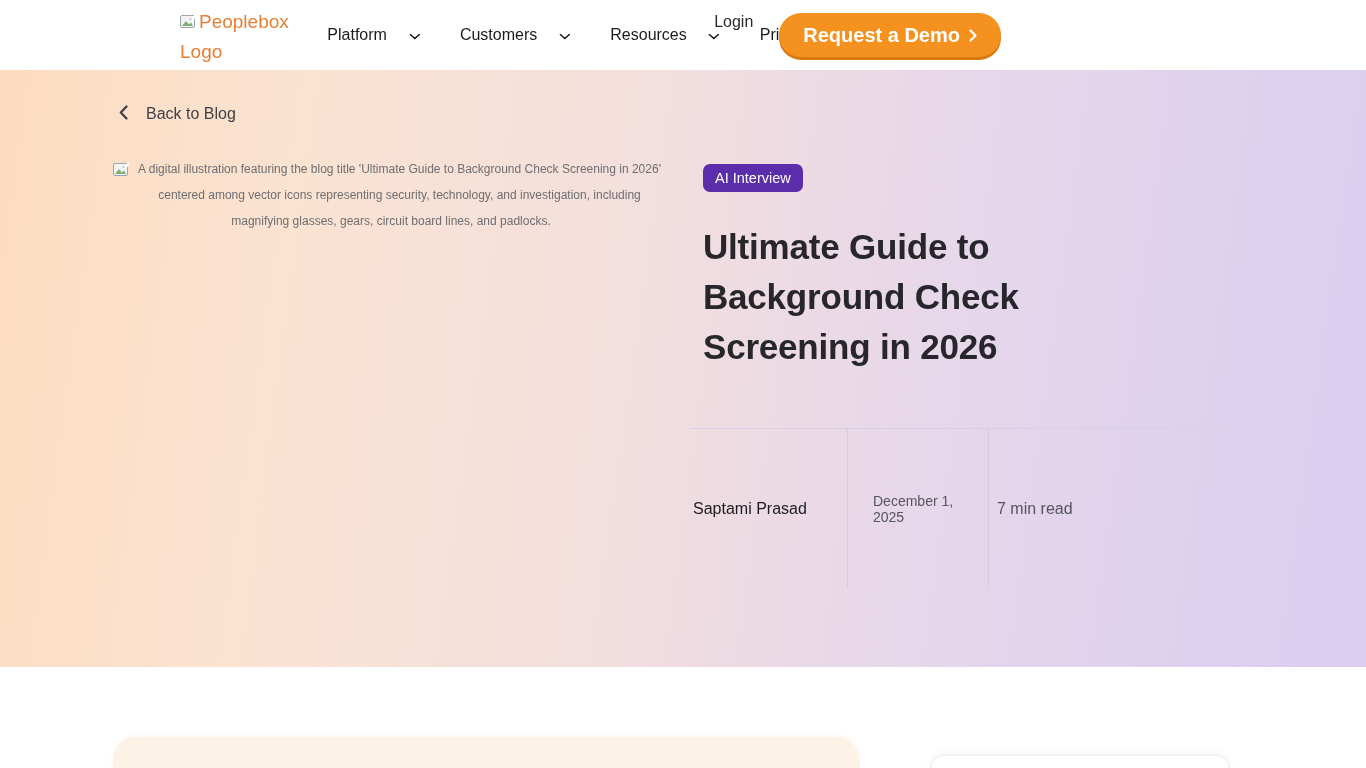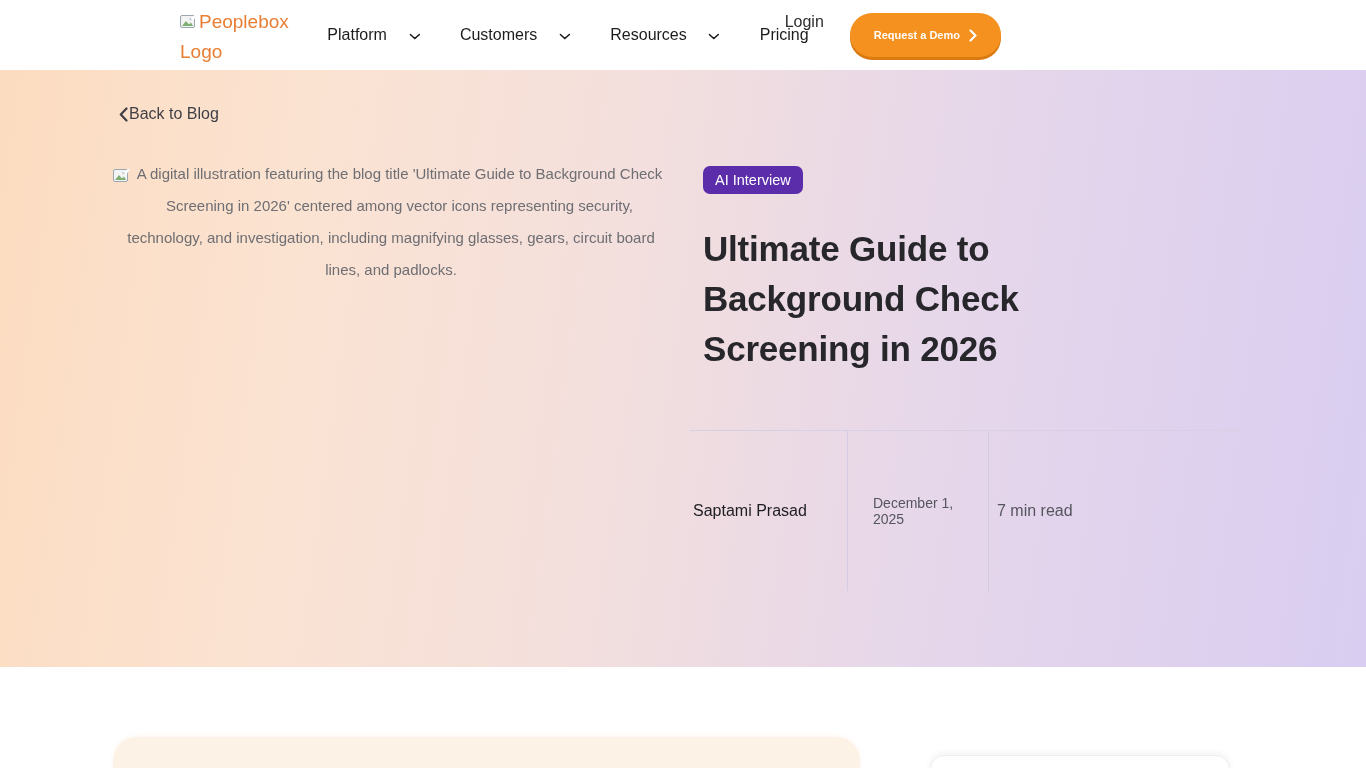--- a/index.html
+++ b/index.html
@@ -11,35 +11,35 @@
   .nav-inner { width:1136px; display:flex; align-items:center; position:relative; height:100%; }
   .logo { position:absolute; left:180px; top:8px; width:128px;
           color:#e87e33; font-size:19px; line-height:28px; cursor:pointer; }
   .logo .bimg { margin-right:2px; vertical-align:-2px; }
   .nav-menu { position:absolute; left:50%; transform:translateX(-50%); display:flex;
               align-items:center; gap:40px; }
   .nav-item { display:flex; align-items:center; gap:22px; font-size:16px; color:#1c1c1c; cursor:pointer; }
   .nav-item svg { margin-top:2px; }
   .nav-right { position:absolute; right:135px; display:flex; align-items:flex-start; gap:26px; }
   .login { font-size:16px; color:#2c2c2c; cursor:pointer; }
-  .demo-btn { background:#f5911e; border:none; color:#fff; font-weight:bold; font-size:11px;
+  .demo-btn { background:#f5911e; border:none; color:#fff; font-weight:bold; font-size:20px;
               height:44px; padding:0 24px; border-radius:24px; display:flex; align-items:center;
               gap:9px; cursor:pointer; box-shadow:0 3px 0 #d97a10;
               font-family:"Liberation Sans", sans-serif; }
 
   
   .hero { height:597px;
           background:linear-gradient(98deg,#fcdcc0 0%,#fbe3d2 22%,#f3dfdd 45%,#e6d7ea 68%,#d9cdf1 100%); }
   .hero-inner { width:1140px; margin:0 auto; padding-top:35px; position:relative; }
-  .back-link { display:inline-flex; align-items:center; gap:1px; margin-left:6px;
+  .back-link { display:inline-flex; gap:18px; margin-left:6px;
                font-size:16px; color:#3f3f46; cursor:pointer; }
 
   .cols { display:flex; margin-top:32px; }
   .col-left { width:556px; }
-  .featured-alt { text-align:center; color:#6e6e73; font-size:15px; line-height:32px; }
+  .featured-alt { text-align:center; color:#6e6e73; font-size:12px; line-height:26px; }
   .featured-alt .bimg { float:left; margin-top:5px; }
 
   .col-right { width:563px; margin-left:21px; }
   .badge { display:inline-block; margin:8px 12px 0 13px; background:#5b2daa; color:#fff;
            font-size:14.5px; padding:6px 12px; border-radius:7px; cursor:pointer; }
   .post-title { margin:30px 0 0 13px; width:390px; color:#26262b;
                 font-size:35px; line-height:50px; font-weight:bold; letter-spacing:-0.2px; }
   .h-divider { margin-top:56px; height:1px; background:#d9cfe5; width:553px; }
   .meta-row { display:flex; height:160px; width:553px; }
   .meta-cell { display:flex; align-items:center; }

